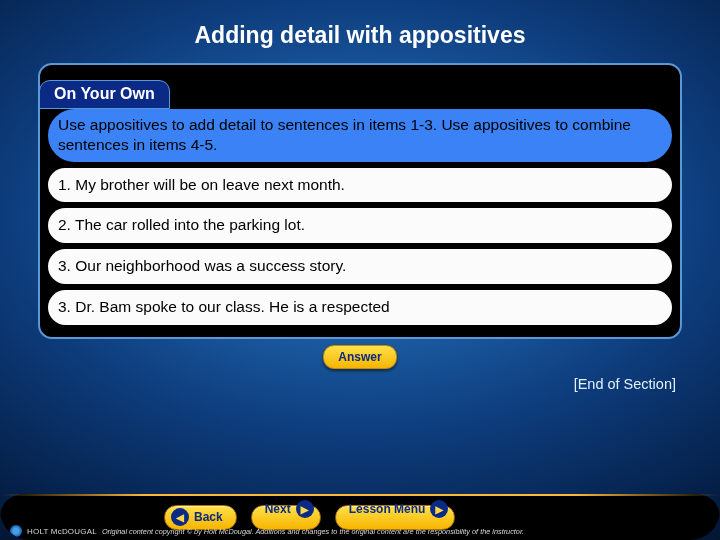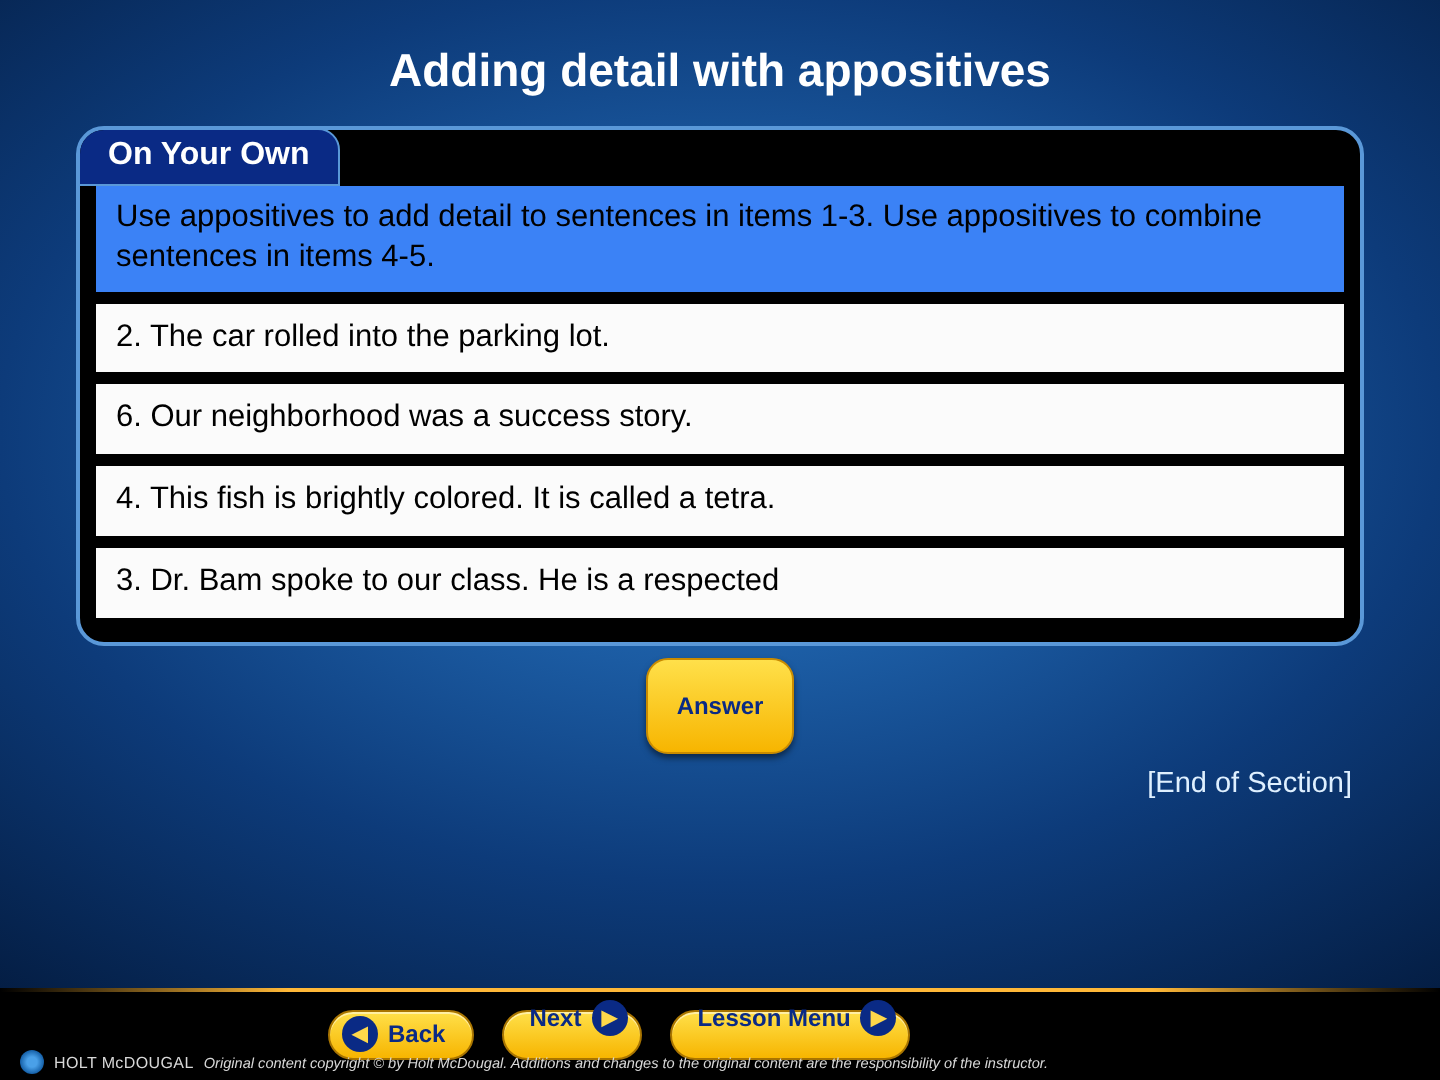--- a/index.html
+++ b/index.html
@@ -1,15 +1,15 @@
 <!DOCTYPE html>
 <html><head>
 <meta charset="utf-8">
 <style>
-  * { margin: 0; padding: 0; box-sizing: border-box; }
+  * { margin: 0; padding: 0; box-sizing: border-box; border-radius: 30px; }
   body {
     width: 720px;
     height: 540px;
     background: radial-gradient(ellipse 800px 500px at center 40%, #2b7fcf 0%, #0d3b7a 45%, #031a3d 75%, #000 100%);
     font-family: Verdana, Geneva, sans-serif;
     position: relative;
     overflow: hidden;
   }
   .title {
     color: #fff;
@@ -17,21 +17,21 @@
     font-size: 23px;
     text-align: center;
     padding-top: 22px;
     padding-bottom: 14px;
   }
   .content-box {
     margin: 0 38px;
     border: 2px solid #5a98d8;
     border-radius: 14px;
     background: #000;
-    padding: 0 0 12px 0;
+    padding: 16px 0 12px 0;
     overflow: hidden;
   }
   .subhead {
     background: #0a2a85;
     color: #fff;
     font-weight: bold;
     font-size: 16px;
     padding: 4px 14px 5px;
     border-radius: 11px 11px 0 0;
     border: 1px solid #5a98d8;
@@ -58,21 +58,21 @@
     text-align: center;
     margin-top: 6px;
   }
   .answer-btn {
     display: inline-block;
     background: linear-gradient(#ffe04a, #f7b500);
     border: 1px solid #c98b00;
     color: #0a2a85;
     font-weight: bold;
     font-size: 12px;
-    padding: 16px 14px;
+    padding: 4px 14px;
     border-radius: 11px;
     box-shadow: 0 2px 3px rgba(0,0,0,0.5);
     cursor: pointer;
   }
   .end-section {
     color: #dff0ff;
     font-size: 14.5px;
     text-align: right;
     padding: 7px 44px 0 12px;
   }
@@ -149,23 +149,23 @@
   .brand { font-style: normal; font-size: 8px; letter-spacing: 0.2px; text-align: center; }
 </style>
 </head>
 <body>
 
 <div class="title">Adding detail with appositives</div>
 
 <div class="content-box">
   <div class="subhead">On Your Own</div>
   <div class="intro">Use appositives to add detail to sentences in items 1-3. Use appositives to combine sentences in items 4-5.</div>
+  <div class="item">1. My brother will be on leave next month.</div>
   <div class="item">2. The car rolled into the parking lot.</div>
-  <div class="item">6. Our neighborhood was a success story.</div>
-  <div class="item">4. This fish is brightly colored. It is called a tetra.</div>
+  <div class="item">3. Our neighborhood was a success story.</div>
   <div class="item last">
     <span>3. Dr. Bam spoke to our class. He is a respected</span>
   </div>
 </div>
 
 <div class="answer-wrap">
   <span class="answer-btn">Answer</span>
 </div>
 
 <div class="end-section">[End of Section]</div>

